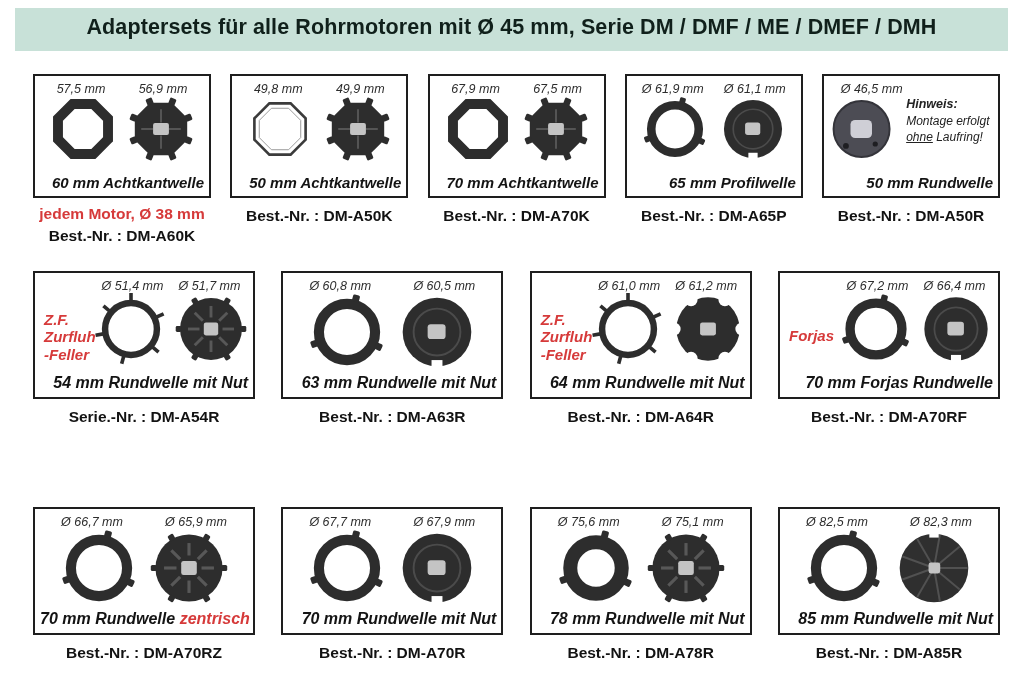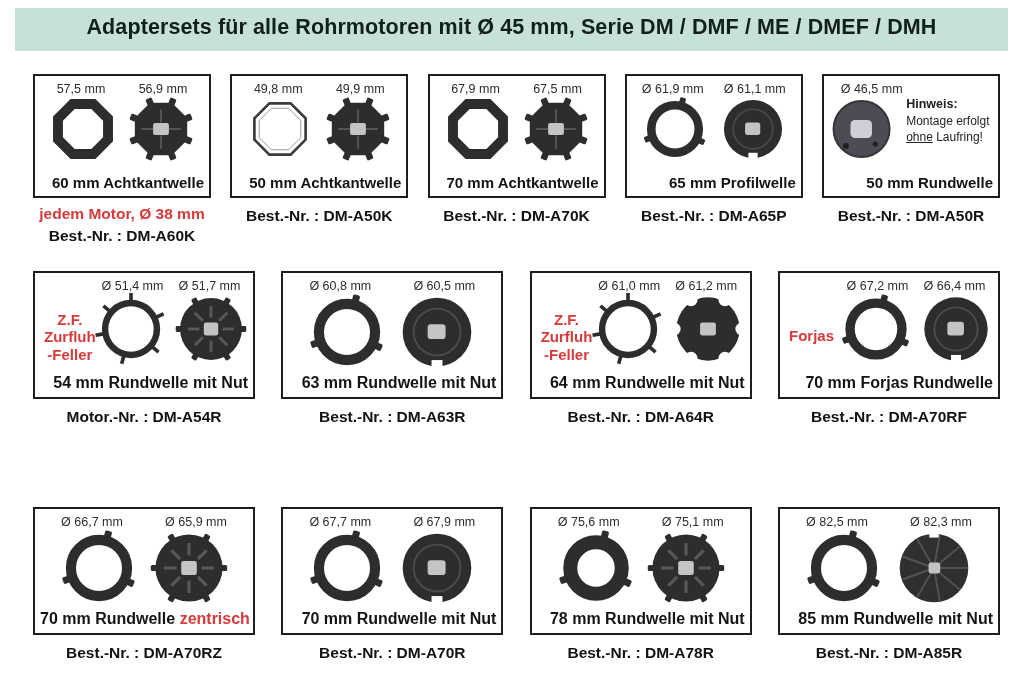--- a/index.html
+++ b/index.html
@@ -6,36 +6,36 @@
   body{width:1024px;height:673px;overflow:hidden;font-family:"Liberation Sans",sans-serif;color:#161616;}
   .banner{margin:8px 16px 0 15px;background:#c8e1d8;padding:7px 8px 11px;text-align:center;
           font-weight:bold;font-size:21.5px;color:#10201b;letter-spacing:.1px;}
   .grid{padding:0 24px 0 33px;}
   .row{display:flex;justify-content:space-between;align-items:flex-start;}
   .row5{margin-top:23px;height:197px;}
   .row4{height:236px;}
   .row5 .card{width:178px;}
   .row4 .card{width:222px;}
   .box{border:2px solid #1e1e1e;background:#fff;display:flex;flex-direction:column;
-       padding:6px 5px 5px;position:relative;box-sizing:border-box;}
+       padding:6px 5px 5px;position:relative;box-sizing:border-box;font-style:italic;}
   .row5 .box{height:124px;}
   .row4 .box{height:128px;}
   .dims{display:flex;}
   .dim{flex:1;text-align:center;font-size:12.5px;color:#2d2d2d;white-space:nowrap;}
   .dims.single .dim{flex:0 0 52%;}
   .figs{flex:1;display:flex;justify-content:center;gap:12px;min-height:0;}
   .fig{display:block;}
   .row5 .fig{width:66px;height:66px;}
   .row4 .fig{width:78px;height:78px;}
   .fig svg{width:100%;height:100%;display:block;}
   .has-side .dims,.has-side .figs{padding-left:54px;}
   .has-side .fig{width:72px;height:72px;}
   .has-side .figs{gap:8px;}
   .sidenote{position:absolute;left:9px;top:50%;transform:translateY(-46%);display:flex;
-            flex-direction:column;color:#d63a3a;font-weight:bold;font-size:15px;line-height:1.15;align-items:center;}
+            flex-direction:column;color:#d63a3a;font-weight:bold;font-size:15px;line-height:1.15;}
   .hinweis{width:88px;font-size:12px;line-height:1.35;color:#222;}
   .hw-head{display:block;font-weight:bold;font-size:12.5px;}
   .hw-line{display:block;}
   .hinweis u{text-underline-offset:1px;}
   .pname{text-align:right;font-weight:bold;font-size:16px;color:#141414;white-space:nowrap;}
   .row5 .pname{font-size:15px;}
   .pname .red{color:#d63a3a;margin-left:.28em;}
   .under-red{margin-top:6px;text-align:center;color:#d63a3a;font-weight:bold;font-size:15.5px;
              line-height:1.32;display:flex;flex-direction:column;}
   .under-red + .bestnr{margin-top:3px;}
@@ -241,21 +241,21 @@
                 </svg>
               </span>
             </div>
             <div class="sidenote">
               <span>Z.F.</span>
               <span>Zurfluh</span>
               <span>-Feller</span>
             </div>
             <div class="pname"><span>54 mm Rundwelle mit Nut</span></div>
           </div>
-          <div class="bestnr">Motor.-Nr. : DM-A54R</div>
+          <div class="bestnr">Serie.-Nr. : DM-A54R</div>
         </div>
         <div class="card">
           <div class="box">
             <div class="dims">
               <span class="dim">Ø 60,8 mm</span>
               <span class="dim">Ø 60,5 mm</span>
             </div>
             <div class="figs">
               <span class="fig">
                 <svg viewBox="0 0 100 100">

